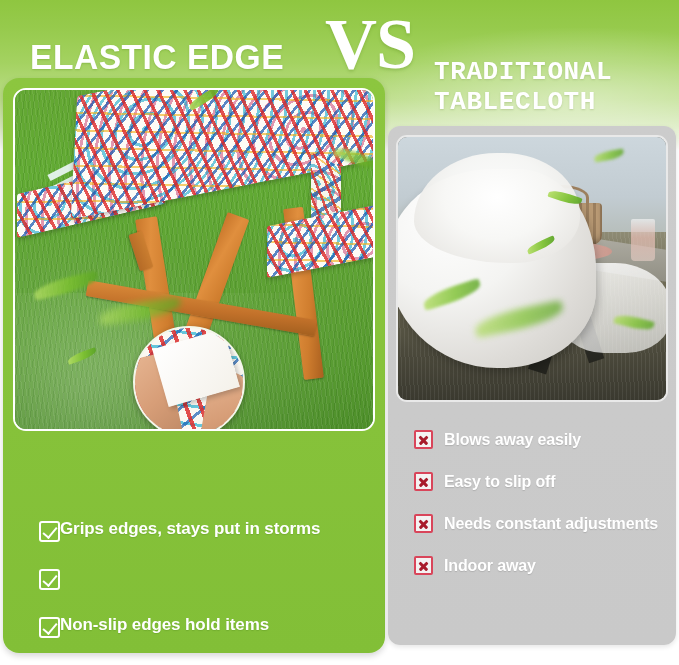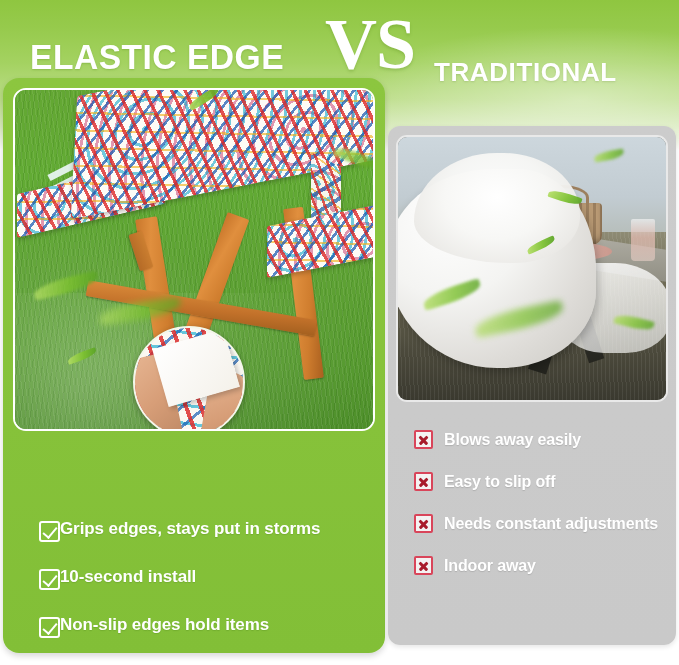--- a/index.html
+++ b/index.html
@@ -84,21 +84,21 @@
     line-height: 1;
     letter-spacing: -1px;
     text-shadow: 0 2px 3px rgba(90,140,30,0.30);
     white-space: nowrap;
   }
 
   .title-right {
     position: absolute;
     left: 434px;
     top: 57px;
-    font-family: Liberation Sans, sans-serif;
+    font-family: Liberation Mono, monospace;
     font-weight: 700;
     font-size: 26px;
     line-height: 30px;
     letter-spacing: 0.6px;
     color: #ffffff;
     text-shadow: 0 1px 2px rgba(120,150,80,0.30);
     white-space: nowrap;
   }
   .title-right span { display: block; }
 
@@ -456,20 +456,21 @@
 <body>
 
 <div class="stage">
 
   <div class="header-band"></div>
   <div class="title-row">
     <div class="title-left">ELASTIC EDGE</div>
     <div class="title-vs">VS</div>
     <div class="title-right">
       <span>TRADITIONAL</span>
+      <span>TABLECLOTH</span>
     </div>
   </div>
 
   <div class="card-left">
 
     <div class="photo-left">
       <div class="photo-left-inner">
 
         <div class="grass"></div>
 
@@ -518,21 +519,20 @@
 
     <div class="list-left">
 
       <div class="li-green">
         <span class="chk"></span>
         <span class="txt">Grips edges, stays put in storms</span>
       </div>
 
       <div class="li-green">
         <span class="chk"></span>
-        <span class="txt">10-second install</span>
       </div>
 
       <div class="li-green">
         <span class="chk"></span>
         <span class="txt">Non-slip edges hold items</span>
       </div>
 
       <div class="li-green">
 
         <span class="txt">

